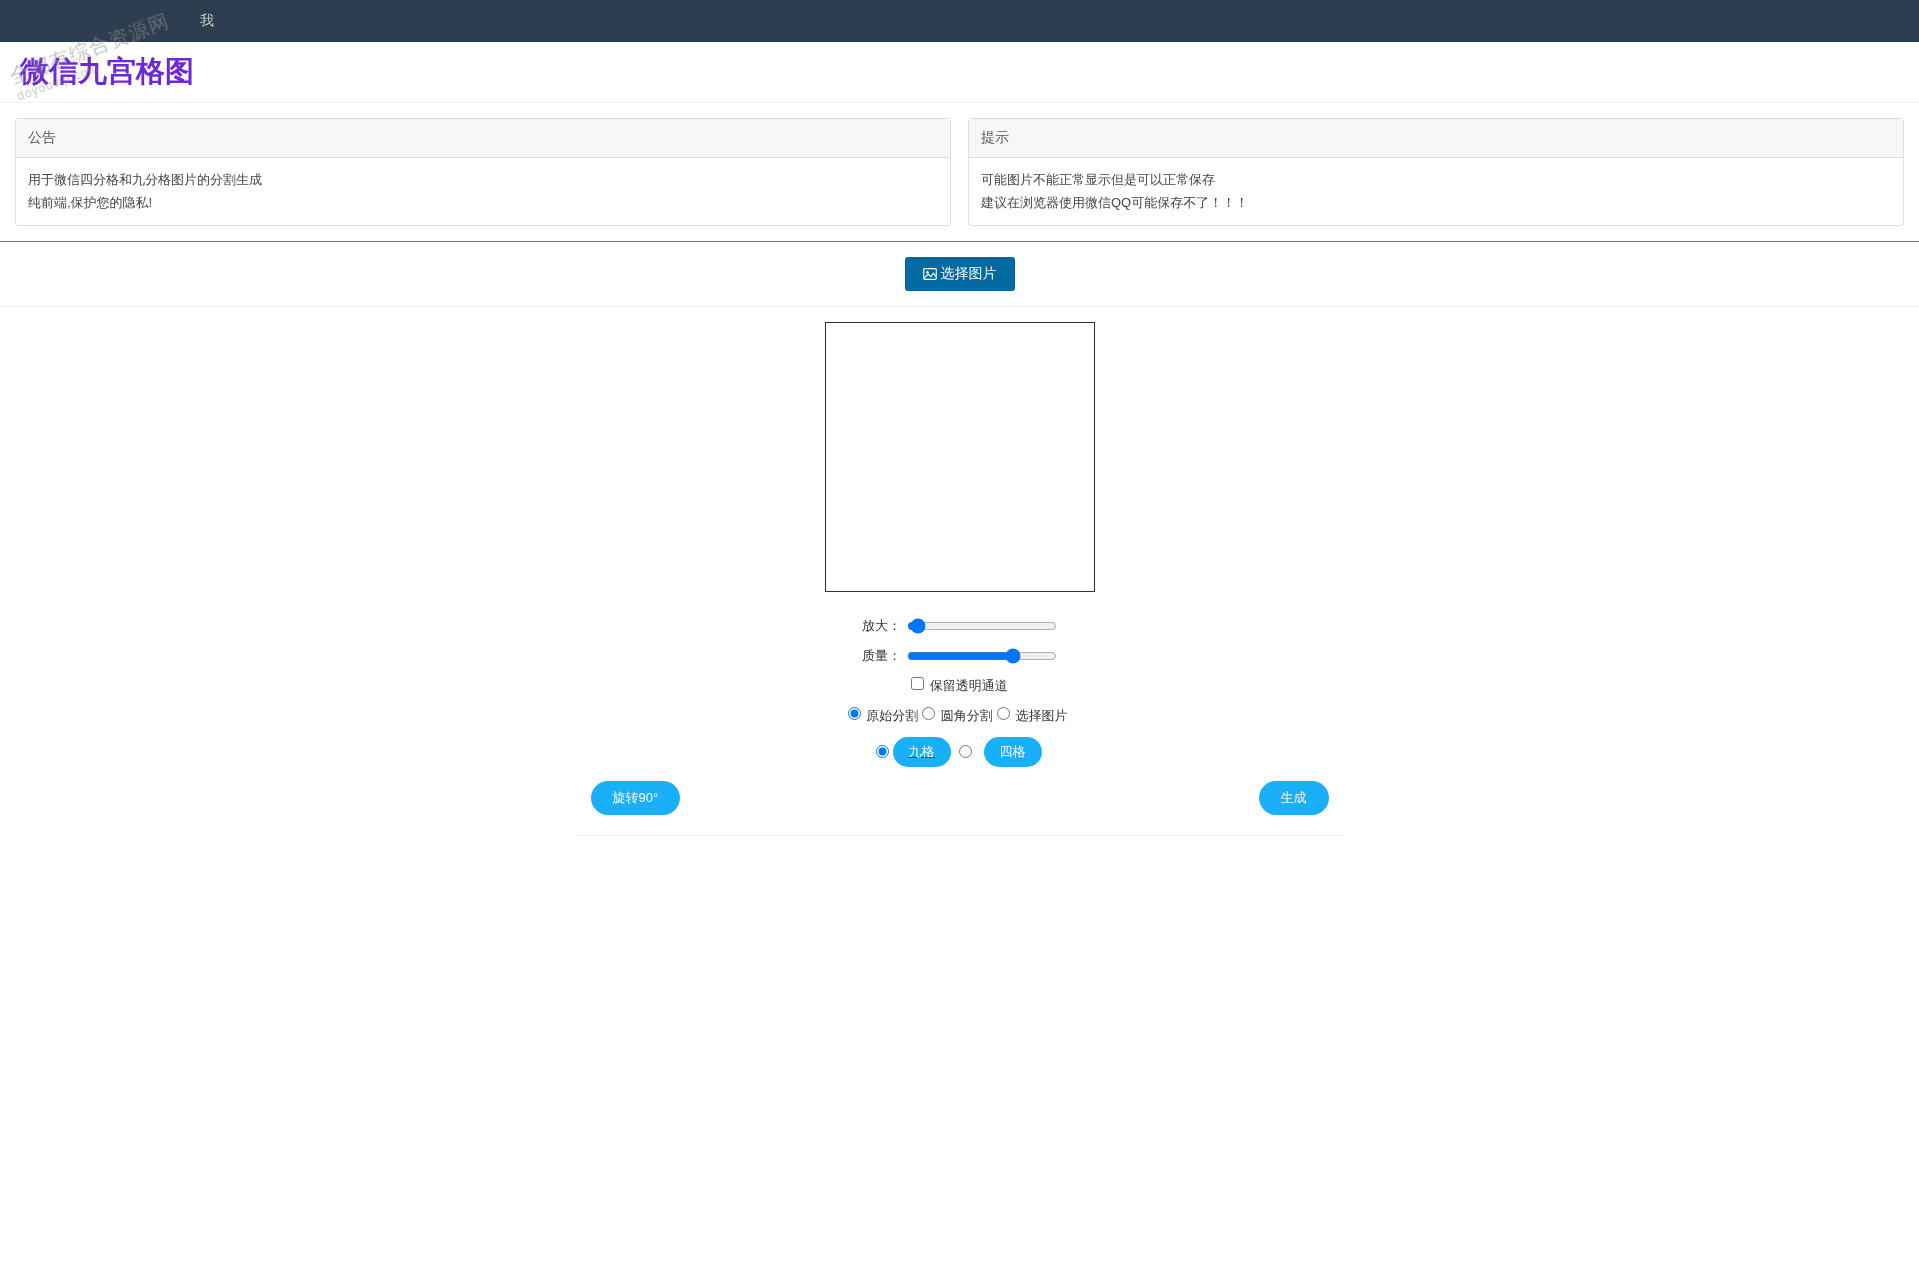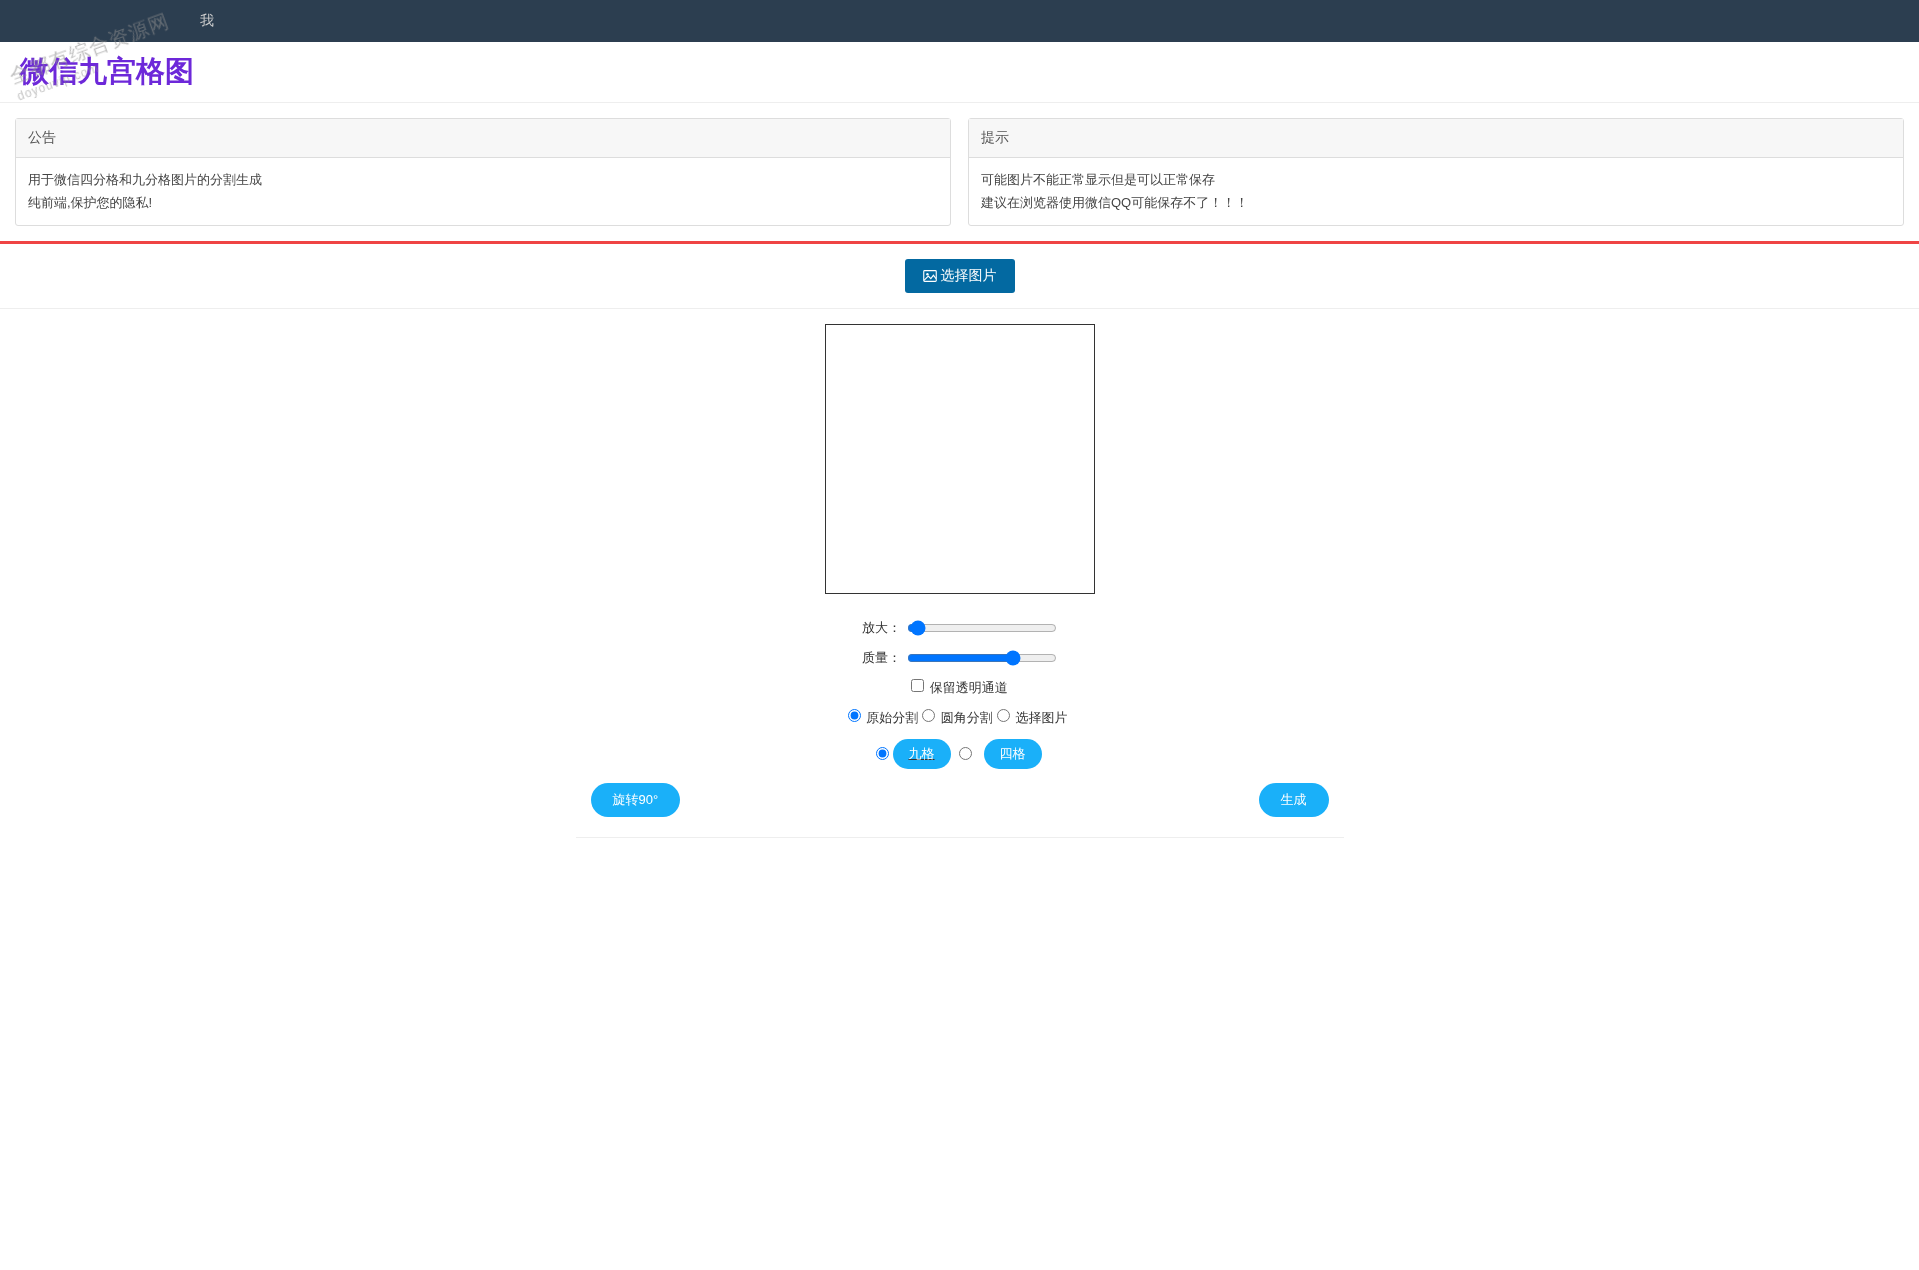--- a/index.html
+++ b/index.html
@@ -2,21 +2,21 @@
 <html><head>
 <meta charset="utf-8">
 <style>
 * { margin: 0; padding: 0; box-sizing: border-box; }
 body { font-family: -apple-system, "Helvetica Neue", Arial, "PingFang SC", "Microsoft YaHei", sans-serif; font-size: 14px; color: #333; background: #fff; }
 .navbar { background: #2c3e50; height: 42px; display: flex; align-items: center; padding: 0 15px; }
 .navbar-brand { width: 145px; height: 100%; }
 .navbar-link { color: #ccc; font-size: 14px; text-decoration: none; padding: 0 15px; margin-left: 25px; }
 .page-header { padding: 10px 20px; border-bottom: 1px solid #eee; }
 .page-header h3 { font-size: 29px; font-weight: 700; color: #6d28d9; }
-.cards-row { display: flex; padding: 15px; gap: 17px; border-bottom: 3px solid #ef4444; }
+.cards-row { display: flex; padding: 15px; gap: 17px; border-bottom: 1px solid #ef4444; }
 .card { flex: 1; background: #fff; border: 1px solid #ddd; border-radius: 3px; }
 .card-header { padding: 10px 12px; background: #f7f7f7; border-bottom: 1px solid #ddd; font-size: 14px; color: #555; }
 .card-body { padding: 10px 12px; font-size: 13px; color: #444; line-height: 1.8; }
 .upload-row { padding: 15px 0; text-align: center; border-bottom: 1px solid #eee; }
 .btn { display: inline-flex; align-items: center; justify-content: center; border: none; cursor: pointer; font-size: 14px; border-radius: 3px; }
 .btn-select { background: #0369a1; color: #fff; padding: 8px 18px; gap: 4px; }
 .icon-img { width: 14px; height: 12px; }
 .preview-box { width: 270px; height: 270px; border: 1px solid #333; margin: 15px auto; background: #fff; }
 .controls { max-width: 768px; margin: 0 auto; padding: 10px 15px 20px; border-bottom: 1px solid #eee; }
 .ctrl-row { display: flex; align-items: center; justify-content: center; margin-bottom: 12px; font-size: 13px; }

